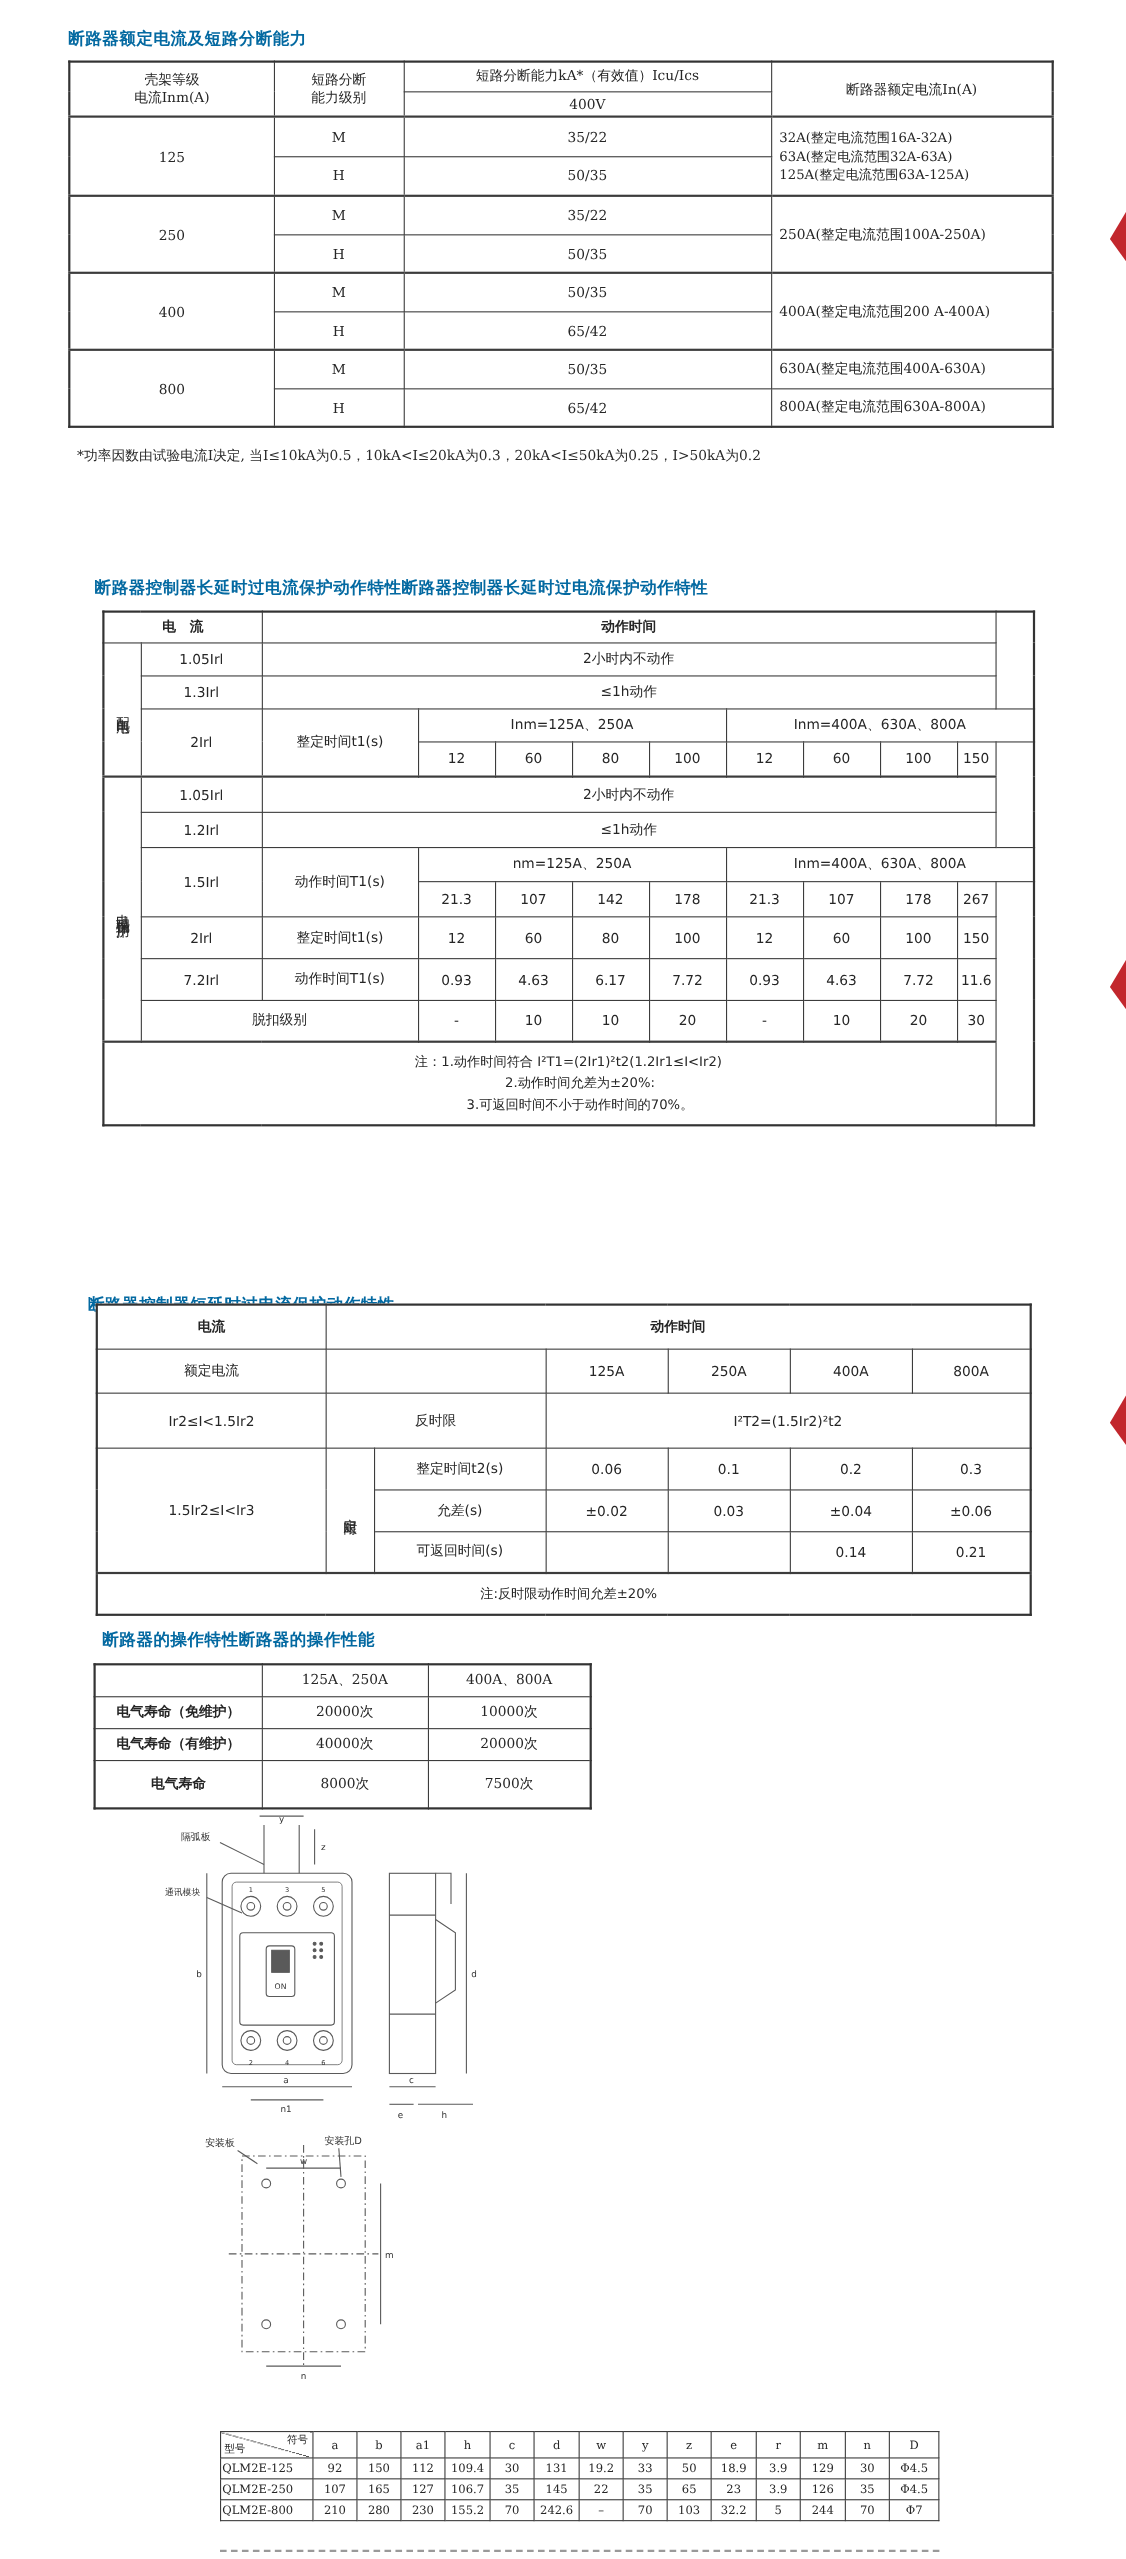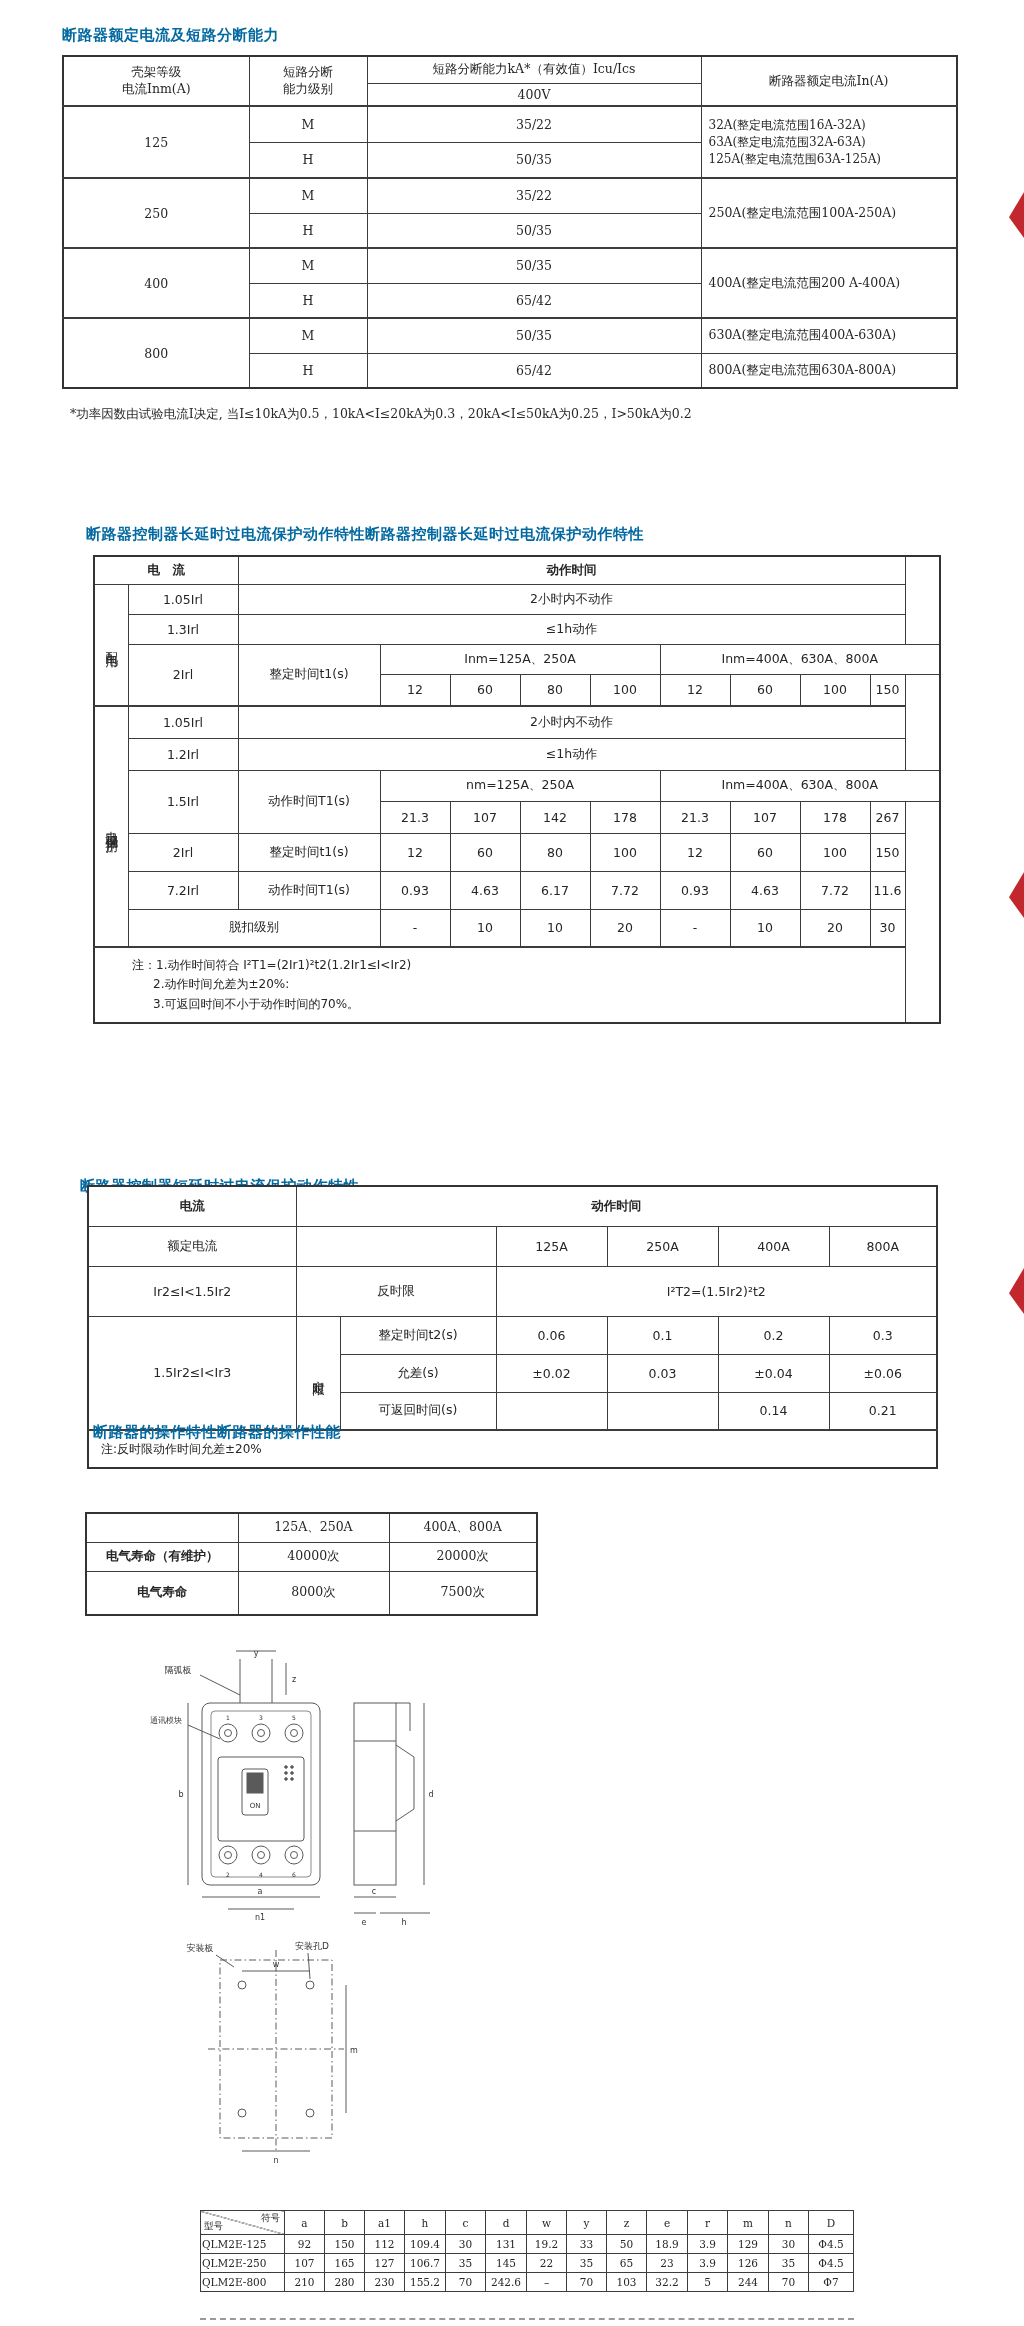--- a/index.html
+++ b/index.html
@@ -7,21 +7,21 @@
   body{font-family:"DejaVu Sans","Liberation Sans",sans-serif;color:#222;}
   #page{position:relative;width:1024px;height:2326px;background:#fff;overflow:hidden;}
   .sec-title{position:absolute;font-size:15px;font-weight:bold;color:#0369a1;letter-spacing:.5px;white-space:nowrap;}
   table{border-collapse:collapse;table-layout:fixed;position:absolute;background:#fff;border:2px solid #333;}
   td{border:1px solid #3c3c3c;text-align:center;vertical-align:middle;padding:1px 3px;font-size:12.5px;color:#262626;overflow:hidden;}
   .serif td{font-family:"DejaVu Serif","Liberation Serif",serif;}
   tr.bt2 > td{border-top-width:2px;}
   .vt{writing-mode:vertical-rl;text-orientation:upright;letter-spacing:2px;padding:0;}
   .left{text-align:left;padding-left:7px;}
   .hdr{font-weight:bold;}
-  .note-cell{text-align:left;font-size:12px;margin-top:36px;}
+  .note-cell{text-align:center;font-size:12px;margin-top:36px;}
   .note-cell div{line-height:1.6;}
   .ind1{padding-left:34px;}
   .ind2{padding-left:55px;}
   .footnote{position:absolute;font-size:12.5px;color:#2a2a2a;font-family:"DejaVu Serif","Liberation Serif",serif;white-space:nowrap;}
   .fold{position:absolute;right:0;width:15px;height:46px;background:#c2272d;clip-path:polygon(100% 0,100% 100%,0 55%);}
   .corner{position:relative;padding:0;background:linear-gradient(to right top,transparent 49.2%,#555 49.2%,#555 50.8%,transparent 50.8%);}
   .corner .tr{position:absolute;top:1px;right:4px;font-size:9.5px;}
   .corner .bl{position:absolute;bottom:1px;left:3px;font-size:9.5px;}
   .dims td{font-size:10.5px;padding:0 1px;font-family:"DejaVu Serif","Liberation Serif",serif;}
   .dims tr{height:19px;}
@@ -285,33 +285,38 @@
           <td></td>
           <td>0.14</td>
           <td>0.21</td>
         </tr>
     <tr class="bt2" style="height:38px">
       <td colspan="7" class="note-cell" style="padding-left:12px">注:反时限动作时间允差±20%</td>
     </tr>
   </tbody>
     </table>
 
-  <div class="sec-title" style="left:93px;top:1423px">断路器的操作特性断路器的操作性能</div>
+  <div class="sec-title" style="left:93px;top:1481px">断路器的操作特性断路器的操作性能</div>
 
   <table class="serif" style="left:85px;top:1512px;width:453px">
     <colgroup>
         <col style="width:152px">
         <col style="width:151px">
         <col>
       </colgroup>
     <tbody>
         <tr style="height:29px">
       <td></td>
     <td>125A、250A</td>
           <td>400A、800A</td>
+        </tr>
+    <tr style="height:29px">
+      <td style="font-family:'DejaVu Sans','Liberation Sans',sans-serif;font-weight:bold">电气寿命（免维护）</td>
+    <td>20000次</td>
+          <td>10000次</td>
         </tr>
     <tr style="height:29px">
       <td style="font-family:'DejaVu Sans','Liberation Sans',sans-serif;font-weight:bold">电气寿命（有维护）</td>
     <td>40000次</td>
           <td>20000次</td>
         </tr>
     <tr style="height:44px">
       <td style="font-family:'DejaVu Sans','Liberation Sans',sans-serif;font-weight:bold">电气寿命</td>
     <td>8000次</td>
           <td>7500次</td>

